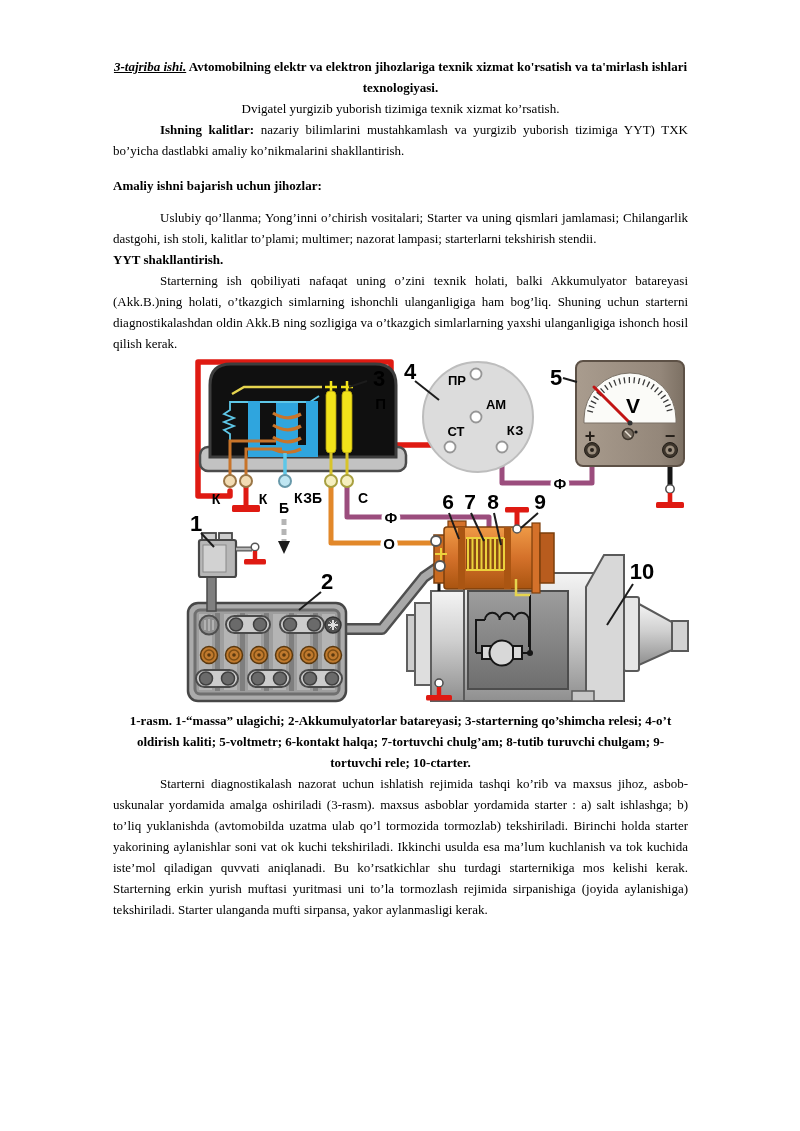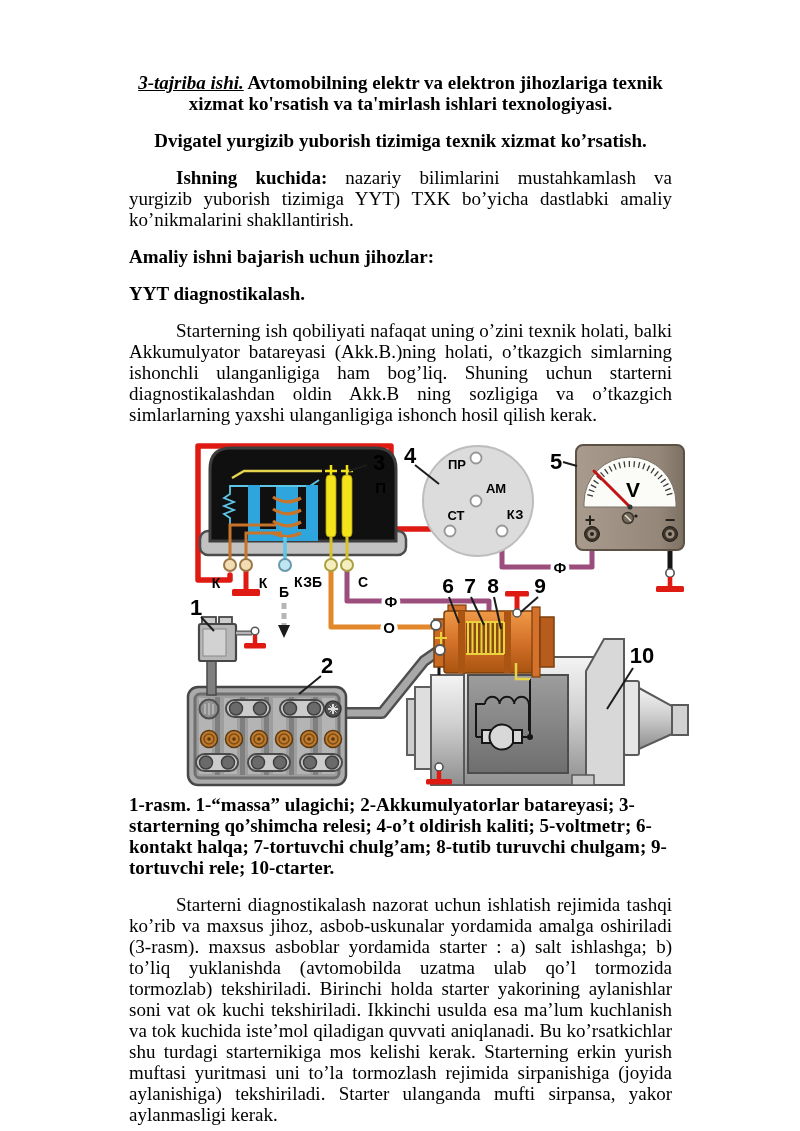--- a/index.html
+++ b/index.html
@@ -1,47 +1,48 @@
 <!DOCTYPE html>
 <html><head>
 <meta charset="utf-8">
 <style>
   html,body{margin:0;padding:0;background:#ffffff;}
   body{width:800px;height:1131px;overflow:hidden;color:#000;
        font-family:"Liberation Serif","DejaVu Serif",serif;}
   .page{box-sizing:border-box;width:800px;height:1131px;padding:56px 112px 20px 113px;}
-  p{margin:16px;font-size:19px;line-height:21px;}
+  p{margin:0;font-size:13px;line-height:21px;}
   .title{text-align:center;font-weight:bold;}
   .title .lead{font-style:italic;text-decoration:underline;}
-  .subtitle{text-align:center;font-weight:bold;}
+  .subtitle{text-align:center;font-weight:normal;}
   .para{text-align:justify;text-indent:47px;}
   .gap-top{margin-top:21px;}
   .h-center{font-weight:bold;}
   .h-equip{margin-top:14px;margin-bottom:11px;}
   figure{margin:3px 0 0 73px;padding:0;width:515px;}
-  .caption{font-weight:bold;margin-top:2px;}
+  .caption{text-align:center;font-weight:bold;margin-top:2px;}
   .fig-label{font-family:"Liberation Sans","DejaVu Sans",sans-serif;font-weight:bold;}
   svg text{user-select:none;}
   .halo{paint-order:stroke;stroke:#ffffff;stroke-width:7px;stroke-linejoin:round;}
 </style>
 </head>
 <body>
 
 <div class="page">
 
   <p class="title"><span class="lead">3-tajriba ishi.</span><span> Avtomobilning elektr va elektron jihozlariga texnik xizmat ko'rsatish va ta'mirlash ishlari texnologiyasi.</span></p>
   <p class="subtitle">Dvigatel yurgizib yuborish tizimiga texnik xizmat ko’rsatish.</p>
 
-  <p class="para"><b>Ishning kuchida:</b><span> nazariy bilimlarini mustahkamlash va yurgizib yuborish tizimiga YYT) TXK bo’yicha dastlabki amaliy ko’nikmalarini shakllantirish.</span></p>
+  <p class="para"><b>Ishning kalitlar:</b><span> nazariy bilimlarini mustahkamlash va yurgizib yuborish tizimiga YYT) TXK bo’yicha dastlabki amaliy ko’nikmalarini shakllantirish.</span></p>
 
 
   <p class="h-center h-equip">Amaliy ishni bajarish uchun jihozlar:</p>
 
-
-  <p class="h-center">YYT diagnostikalash.</p>
+  <p class="para">Uslubiy qo’llanma; Yong’inni o’chirish vositalari; Starter va uning qismlari jamlamasi; Chilangarlik dastgohi, ish stoli, kalitlar to’plami; multimer; nazorat lampasi; starterlarni tekshirish stendii.</p>
+
+  <p class="h-center">YYT shakllantirish.</p>
 
   <p class="para">Starterning ish qobiliyati nafaqat uning o’zini texnik holati, balki Akkumulyator batareyasi (Akk.B.)ning holati, o’tkazgich simlarning ishonchli ulanganligiga ham bog’liq. Shuning uchun starterni diagnostikalashdan oldin Akk.B ning sozligiga va o’tkazgich simlarlarning yaxshi ulanganligiga ishonch hosil qilish kerak.</p>
 
   <figure>
   <svg width="515" height="347" viewBox="0 0 515 347" xmlns="http://www.w3.org/2000/svg">
     <defs>
       <linearGradient id="gSteel" x1="0" y1="0" x2="0" y2="1">
         <stop offset="0" stop-color="#f4f4f4"></stop>
             <stop offset="0.45" stop-color="#cfcfcf"></stop>
             <stop offset="1" stop-color="#8f8f8f"></stop>

